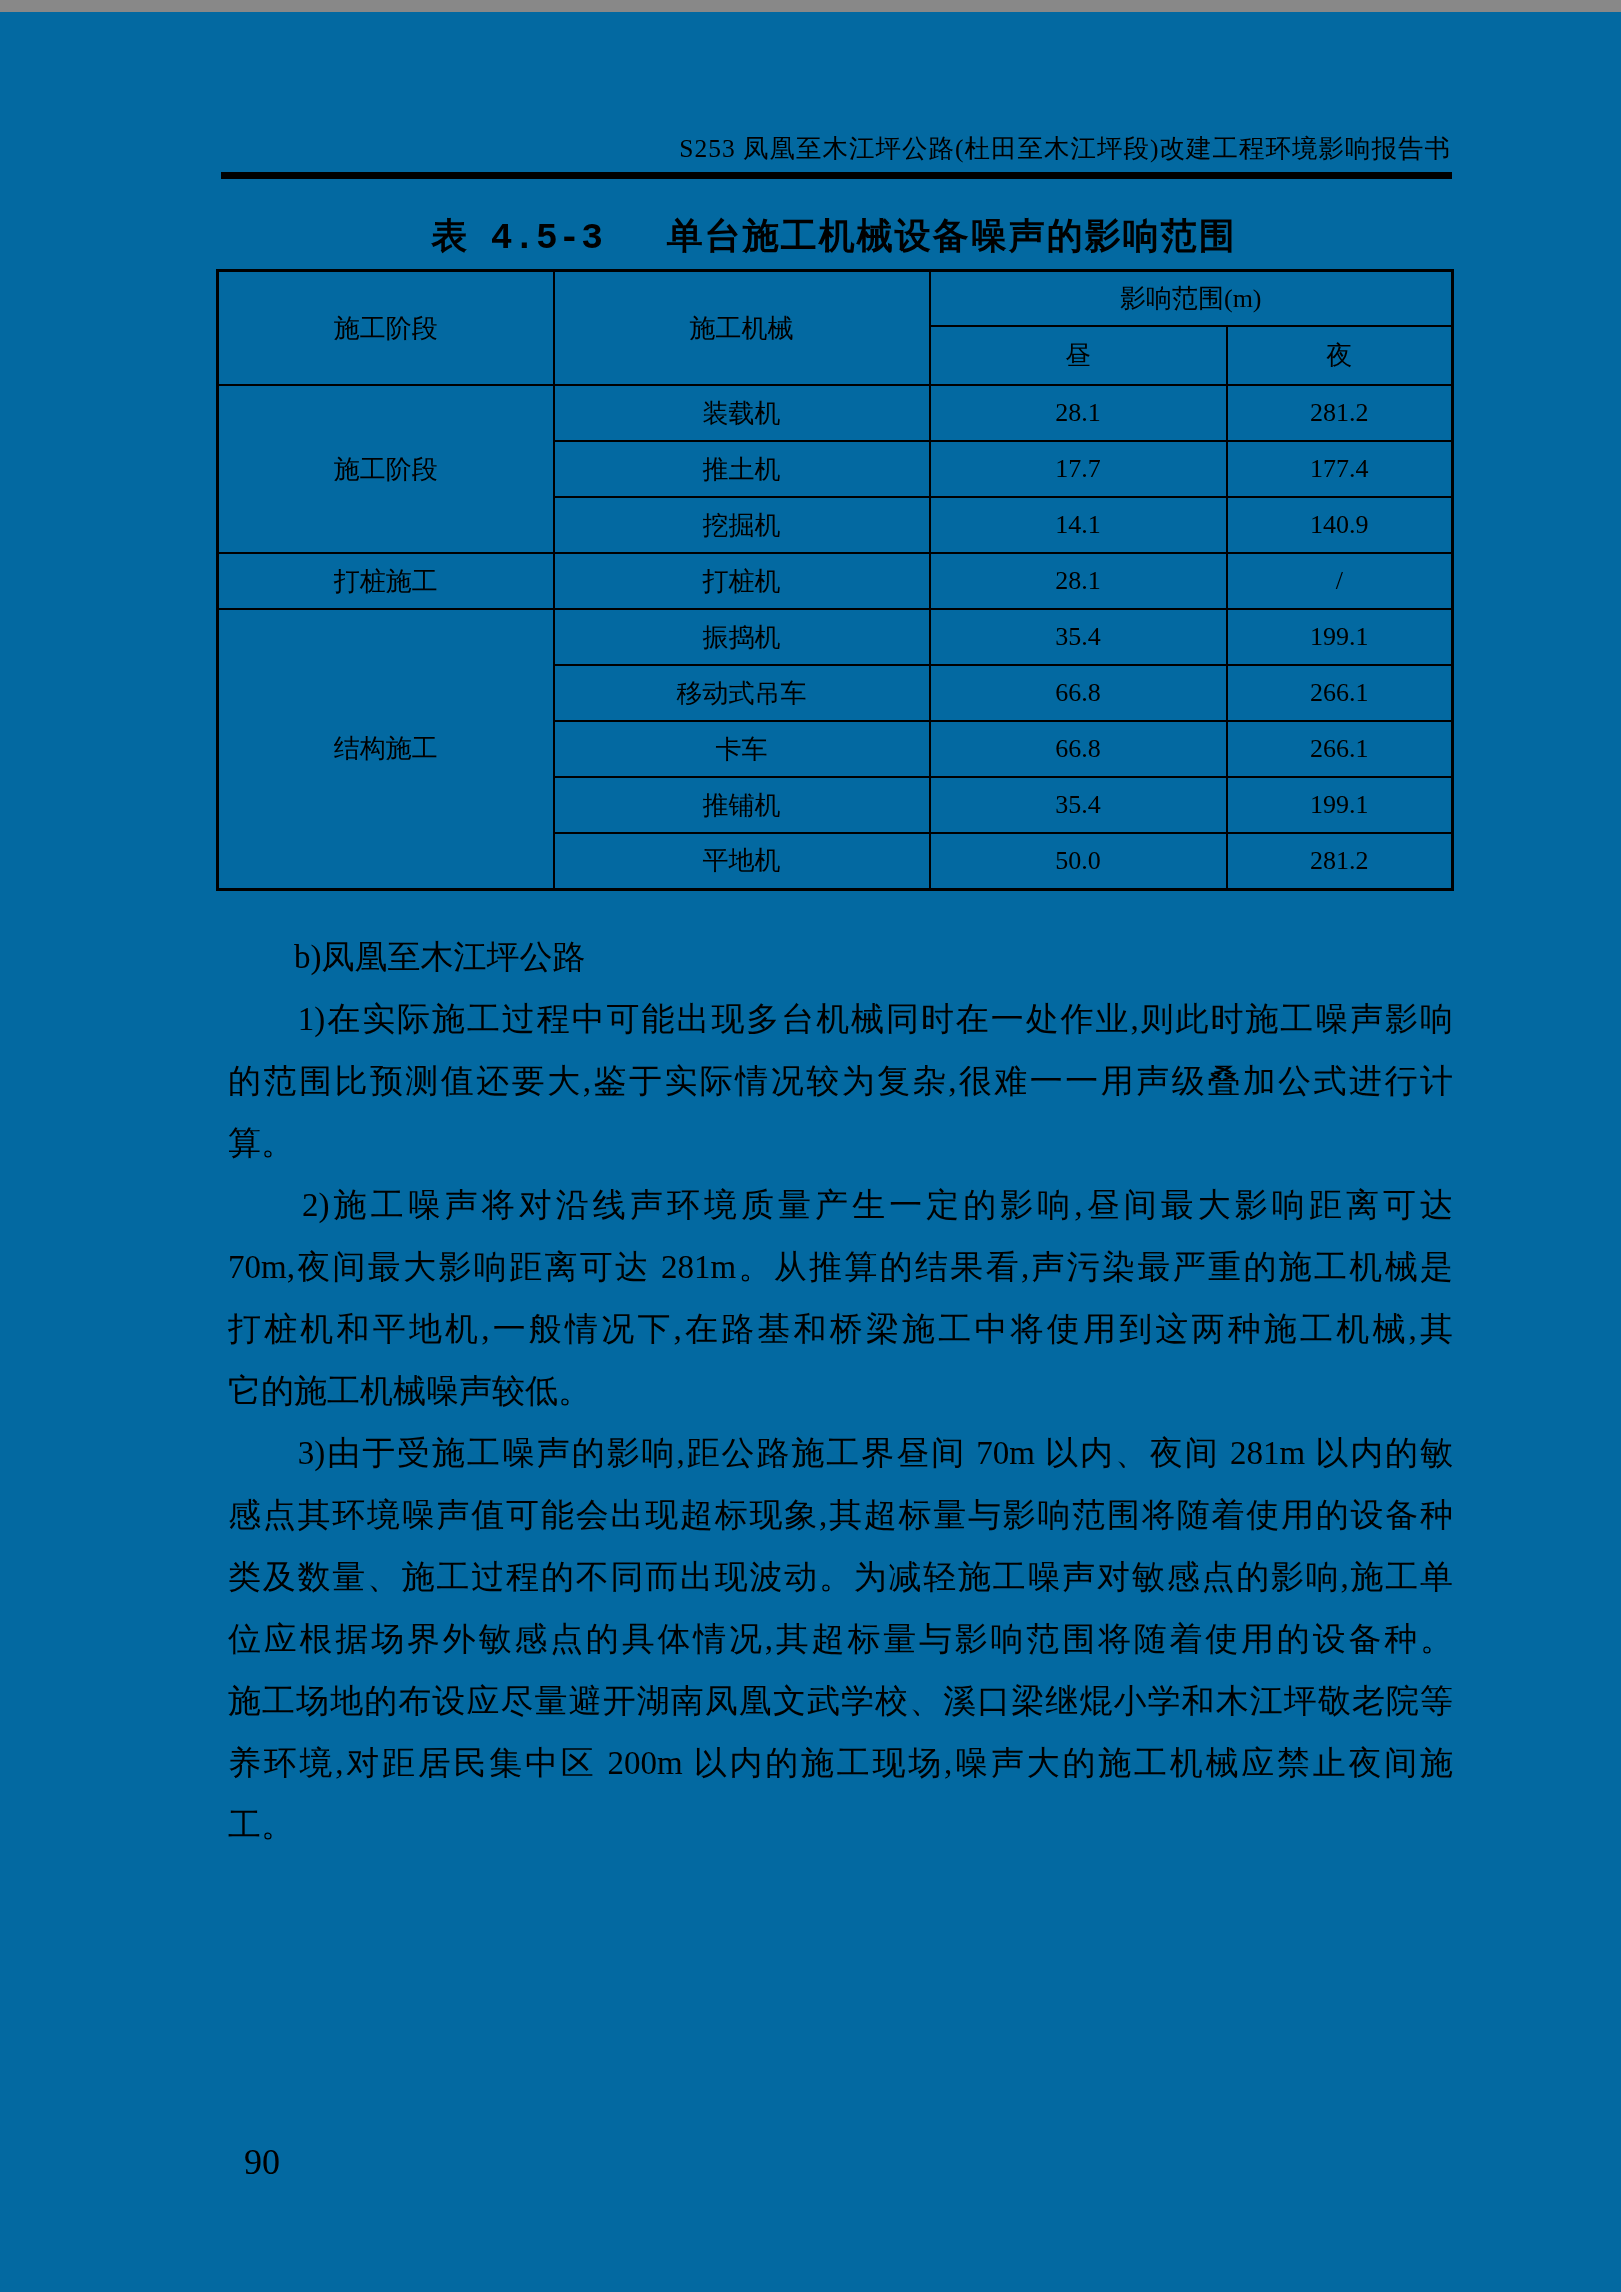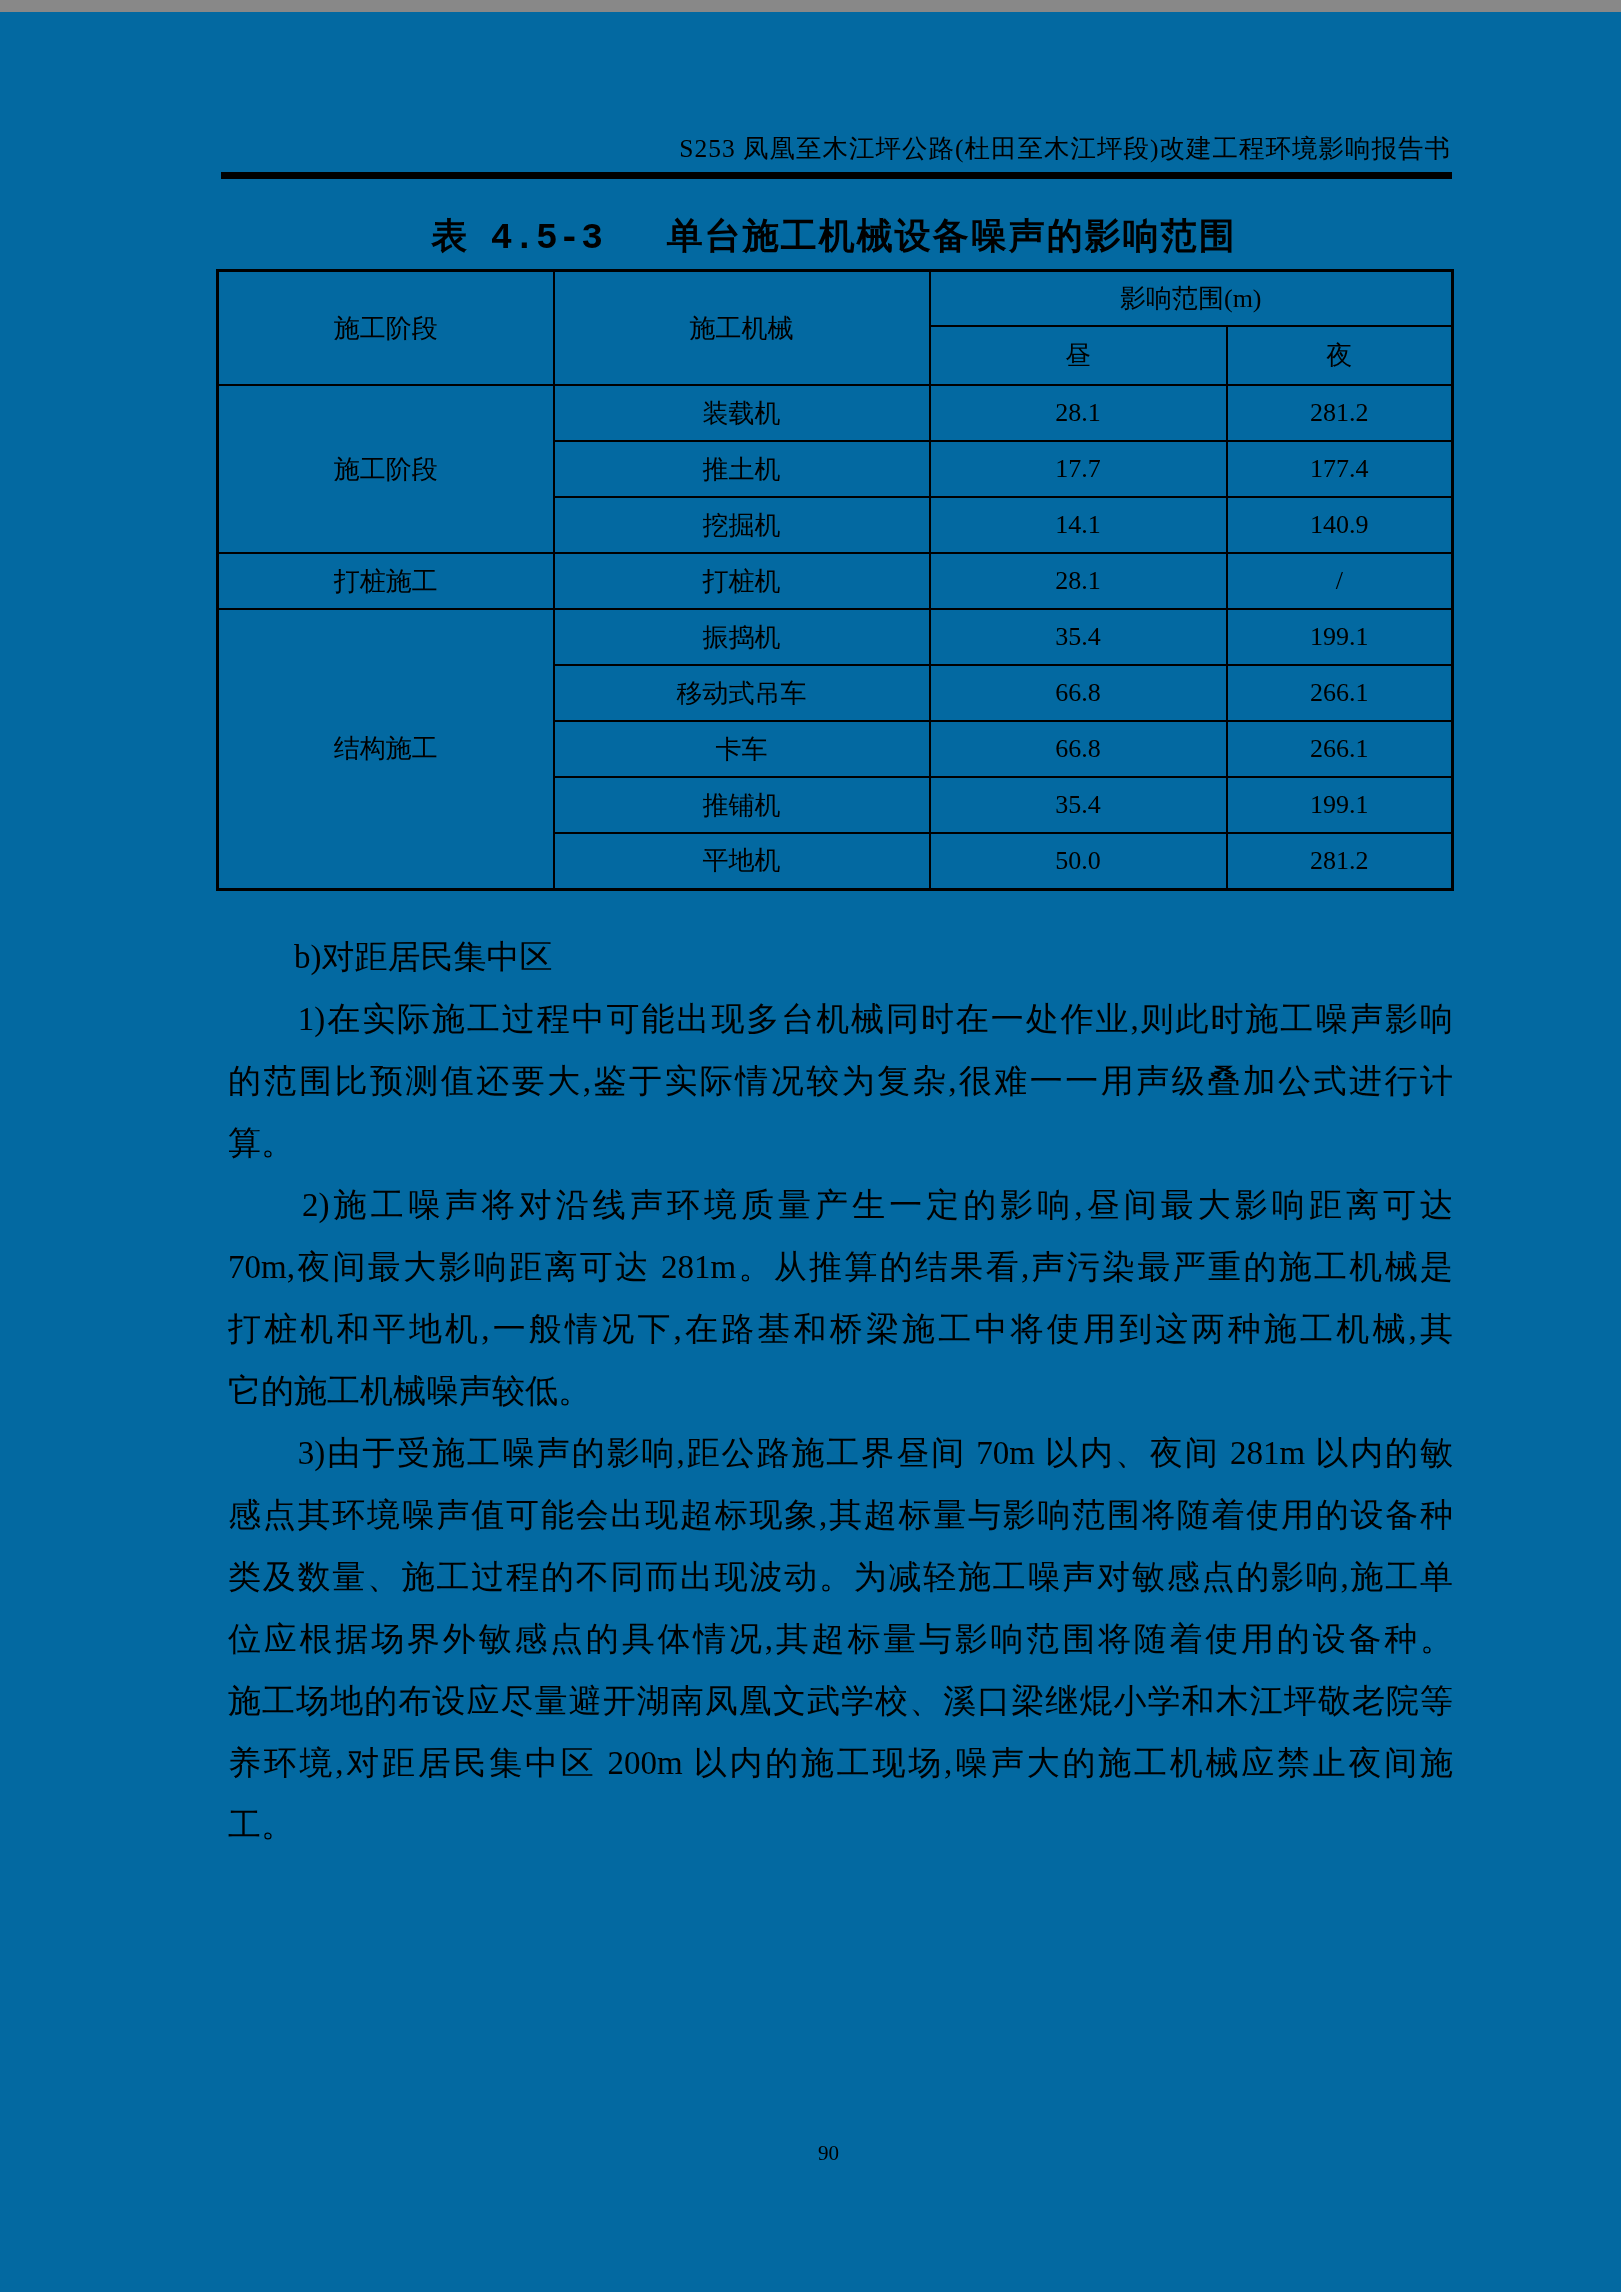--- a/index.html
+++ b/index.html
@@ -72,24 +72,24 @@
     height:62px;
     line-height:62px;
     text-align:justify;
     overflow:hidden;
     white-space:pre-wrap;
   }
   .body-line.fill { text-align-last:justify; }
   
   .page-number {
     position:absolute;
-    left:216px; top:2129px;
+    left:244px; top:2129px;
     width:1225px;
-    text-align:center;
-    font-size:21px;
+    text-align:left;
+    font-size:36px;
   }
 </style>
 </head>
 <body>
 
 <div class="page">
 
   <div class="page-header">S253 凤凰至木江坪公路(杜田至木江坪段)改建工程环境影响报告书</div>
 
   <div class="header-rule"></div>
@@ -162,21 +162,21 @@
         </tr>
         <tr class="sec-end">
           <td>平地机</td>
           <td>50.0</td>
           <td>281.2</td>
         </tr>
       </tbody>
   </table>
 
   <div class="body-text" id="body-text">
-      <div class="body-line">　　b)对距居民集中区</div>
+      <div class="body-line">　　b)凤凰至木江坪公路</div>
       <div class="body-line fill">　　1)在实际施工过程中可能出现多台机械同时在一处作业,则此时施工噪声影响</div>
       <div class="body-line fill">的范围比预测值还要大,鉴于实际情况较为复杂,很难一一用声级叠加公式进行计</div>
       <div class="body-line">算。</div>
       <div class="body-line fill">　　2)施工噪声将对沿线声环境质量产生一定的影响,昼间最大影响距离可达</div>
       <div class="body-line fill">70m,夜间最大影响距离可达 281m。从推算的结果看,声污染最严重的施工机械是</div>
       <div class="body-line fill">打桩机和平地机,一般情况下,在路基和桥梁施工中将使用到这两种施工机械,其</div>
       <div class="body-line">它的施工机械噪声较低。</div>
       <div class="body-line fill">　　3)由于受施工噪声的影响,距公路施工界昼间 70m 以内、夜间 281m 以内的敏</div>
       <div class="body-line fill">感点其环境噪声值可能会出现超标现象,其超标量与影响范围将随着使用的设备种</div>
       <div class="body-line fill">类及数量、施工过程的不同而出现波动。为减轻施工噪声对敏感点的影响,施工单</div>

